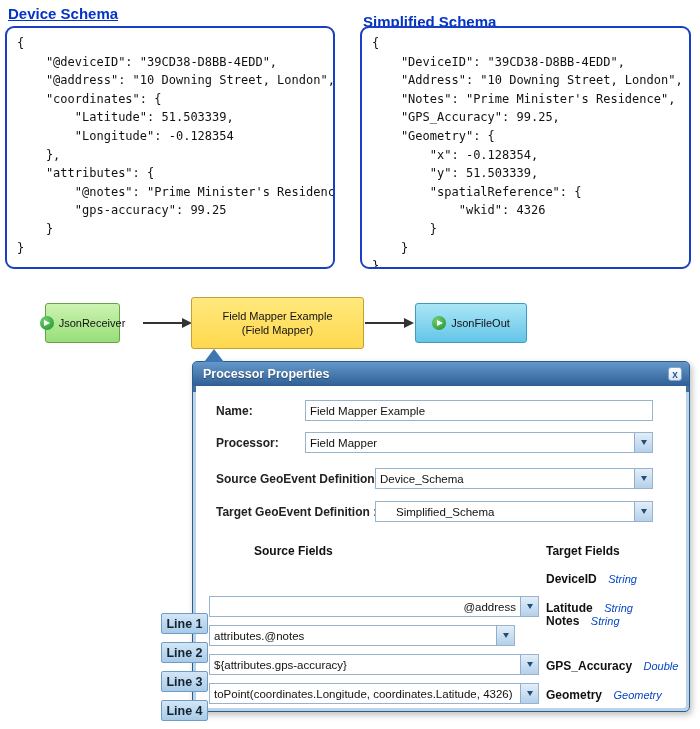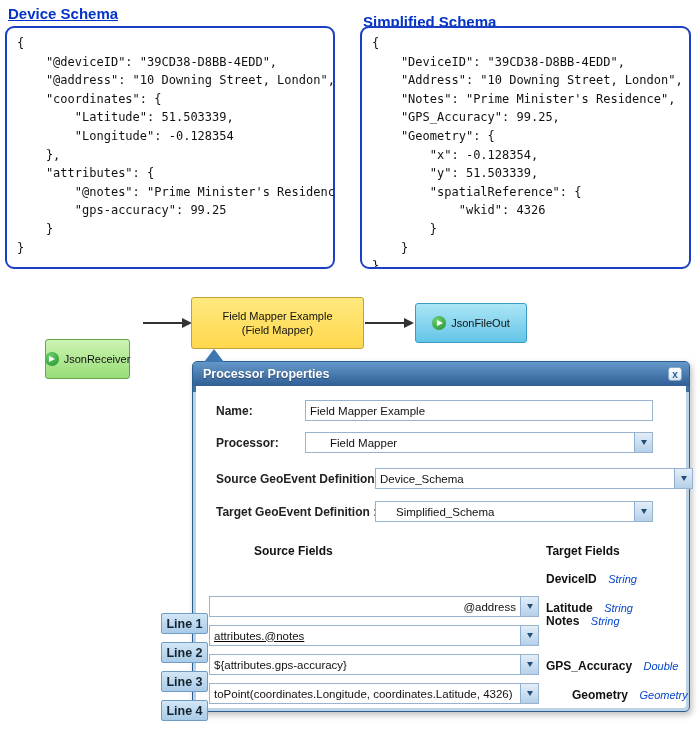--- a/index.html
+++ b/index.html
@@ -7,22 +7,22 @@
 
   
   .schema-title{position:absolute;font-size:15px;font-weight:bold;color:#0433c8;text-decoration:underline;}
   .schema-box{position:absolute;margin:0;border:2px solid#1a3fc4;border-radius:9px;background:#fff;
     font-family:"DejaVu Sans Mono",monospace;font-size:12px;line-height:18.6px;color:#111;
     padding:6px 10px;white-space:pre;overflow:hidden;box-sizing:border-box;}
 
   
   .flow-node{position:absolute;display:flex;align-items:center;justify-content:center;gap:5px;
     font-size:11px;color:#111;box-sizing:border-box;border-radius:3px;}
-  .node-receiver{left:45px;top:303px;width:85px;height:40px;
-    background:linear-gradient(#cdf3b2,#97de78);border:1px solid #64a549;margin-top:36px;}
+  .node-receiver{left:45px;top:303px;width:75px;height:40px;
+    background:linear-gradient(#cdf3b2,#97de78);border:1px solid #64a549;}
   .node-mapper{left:191px;top:297px;width:173px;height:52px;flex-direction:column;gap:2px;
     background:linear-gradient(#ffe97e,#ffd84e);border:1px solid #c3a031;}
   .node-output{left:415px;top:303px;width:112px;height:40px;
     background:linear-gradient(#abe6f6,#64c5e8;);background:linear-gradient(#abe6f6,#64c5e8);border:1px solid #3a9cc4;}
   .play-icon{width:14px;height:14px;border-radius:50%;flex:0 0 14px;
     background:radial-gradient(circle at 35% 30%,#6fd06f,#1f8f2a);display:flex;align-items:center;justify-content:center;}
   .play-icon i{display:block;width:0;height:0;border-left:6px solid #fff;border-top:3.5px solid transparent;border-bottom:3.5px solid transparent;margin-left:1px;}
   .flow-arrows{position:absolute;left:0;top:288px;width:700px;height:70px;pointer-events:none;}
 
   
@@ -123,29 +123,29 @@
       <span class="dialog-title">Processor Properties</span>
       <span class="dialog-close">x</span>
     </div>
 
     <div class="dialog-body">
 
       <span class="fld-label" style="left:20px;top:18px;">Name:</span>
       <input class="txt-input" style="left: 109px; top: 14px; width: 348px;" value="Field Mapper Example">
 
       <span class="fld-label" style="left:20px;top:50px;">Processor:</span>
-      <div class="combo" style="left:109px;top:46px;width:348px;padding-left:20px;">
+      <div class="combo" style="left:109px;top:46px;width:348px;">
         <span class="combo-text">Field Mapper</span>
         <span class="combo-btn">
             <i></i>
           </span>
       </div>
 
       <span class="fld-label" style="left:20px;top:86px;">Source GeoEvent Definition :</span>
-      <div class="combo" style="left:179px;top:82px;width:318px;">
+      <div class="combo" style="left:179px;top:82px;width:278px;">
         <span class="combo-text">Device_Schema</span>
         <span class="combo-btn">
             <i></i>
           </span>
       </div>
 
       <span class="fld-label" style="left:20px;top:119px;">Target GeoEvent Definition :</span>
       <div class="combo" style="left:179px;top:115px;width:278px;padding-left:16px;">
         <span class="combo-text">Simplified_Schema</span>
         <span class="combo-btn">
@@ -168,21 +168,21 @@
         <span class="combo-btn">
             <i></i>
           </span>
       </div>
       <div class="target-label" style="left:350px;top:210px;">
         <span class="target-name">Latitude</span>
         <span class="target-type">String</span>
       </div>
 
       <div class="line-chip" style="left:-35px;top:239px;">Line 3</div>
-      <div class="combo" style="left:13px;top:239px;width:330px;text-decoration:underline;">
+      <div class="combo" style="left:13px;top:239px;width:306px;">
         <span class="combo-text">attributes.@notes</span>
         <span class="combo-btn">
             <i></i>
           </span>
       </div>
       <div class="target-label" style="left:350px;top:223px;">
         <span class="target-name">Notes</span>
         <span class="target-type">String</span>
       </div>
 
@@ -198,21 +198,21 @@
         <span class="target-type">Double</span>
       </div>
 
       <div class="line-chip" style="left:-35px;top:297px;">Line 5</div>
       <div class="combo" style="left:13px;top:297px;width:330px;">
         <span class="combo-text">toPoint(coordinates.Longitude, coordinates.Latitude, 4326)</span>
         <span class="combo-btn">
             <i></i>
           </span>
       </div>
-      <div class="target-label" style="left:350px;top:297px;margin-left:26px;">
+      <div class="target-label" style="left:350px;top:297px;">
         <span class="target-name">Geometry</span>
         <span class="target-type">Geometry</span>
       </div>
 
     </div>
   </div>
 
 </div>
 
 </body></html>

